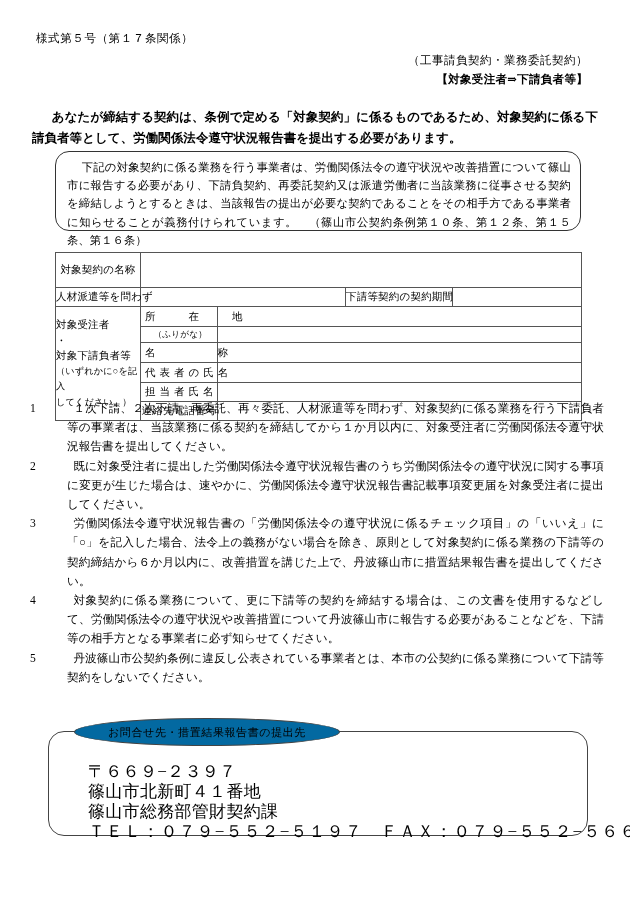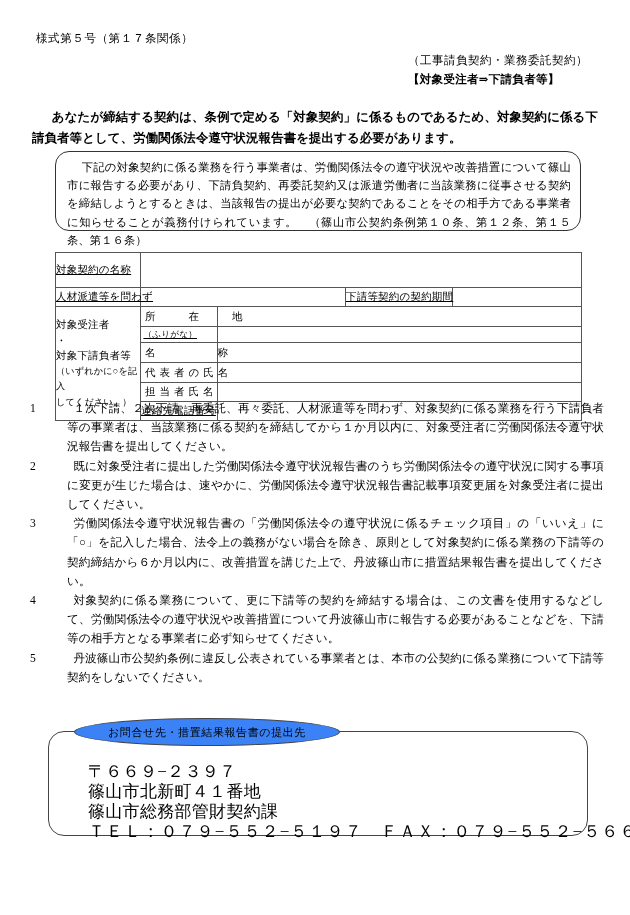--- a/index.html
+++ b/index.html
@@ -28,21 +28,21 @@
     left: 36px;
     top: 31px;
     font-size: 11.5px;
     letter-spacing: 0.6px;
     white-space: nowrap;
   }
   .hdr-right {
     position: absolute;
     right: 42px;
     top: 51px;
-    text-align: left;
+    text-align: right;
     font-size: 11.5px;
     letter-spacing: 0.5px;
     line-height: 19px;
   }
   .hdr-right .line2 {
     font-weight: bold;
     letter-spacing: 0.3px;
   }
 
   
@@ -94,23 +94,22 @@
     table-layout: fixed;
     font-size: 10.5px;
   }
   table.form-table td {
     border: 1px solid #555;
     padding: 0;
     vertical-align: middle;
     letter-spacing: 0.2px;
   }
   .lbl {
-    text-align: left;
-    white-space: nowrap;
-    text-decoration: underline;
+    text-align: center;
+    white-space: nowrap;
   }
   .lbl-spread {
     text-align: center;
     white-space: nowrap;
   }
   .spread {
     display: inline-block;
     letter-spacing: 0.38em;
     text-indent: 0.38em;
   }
@@ -180,21 +179,21 @@
     background: transparent;
   }
   .contact-ellipse {
     position: absolute;
     left: 26px;
     top: 0px;
     width: 266px;
     height: 28px;
     border: 1px solid #444;
     border-radius: 133px / 14px;
-    background: #3b82f6;
+    background: #0369a1;
     box-sizing: border-box;
     z-index: 3;
   }
   .contact-ellipse span {
     display: block;
     text-align: center;
     font-size: 11px;
     line-height: 26px;
     letter-spacing: 0.6px;
     white-space: nowrap;

